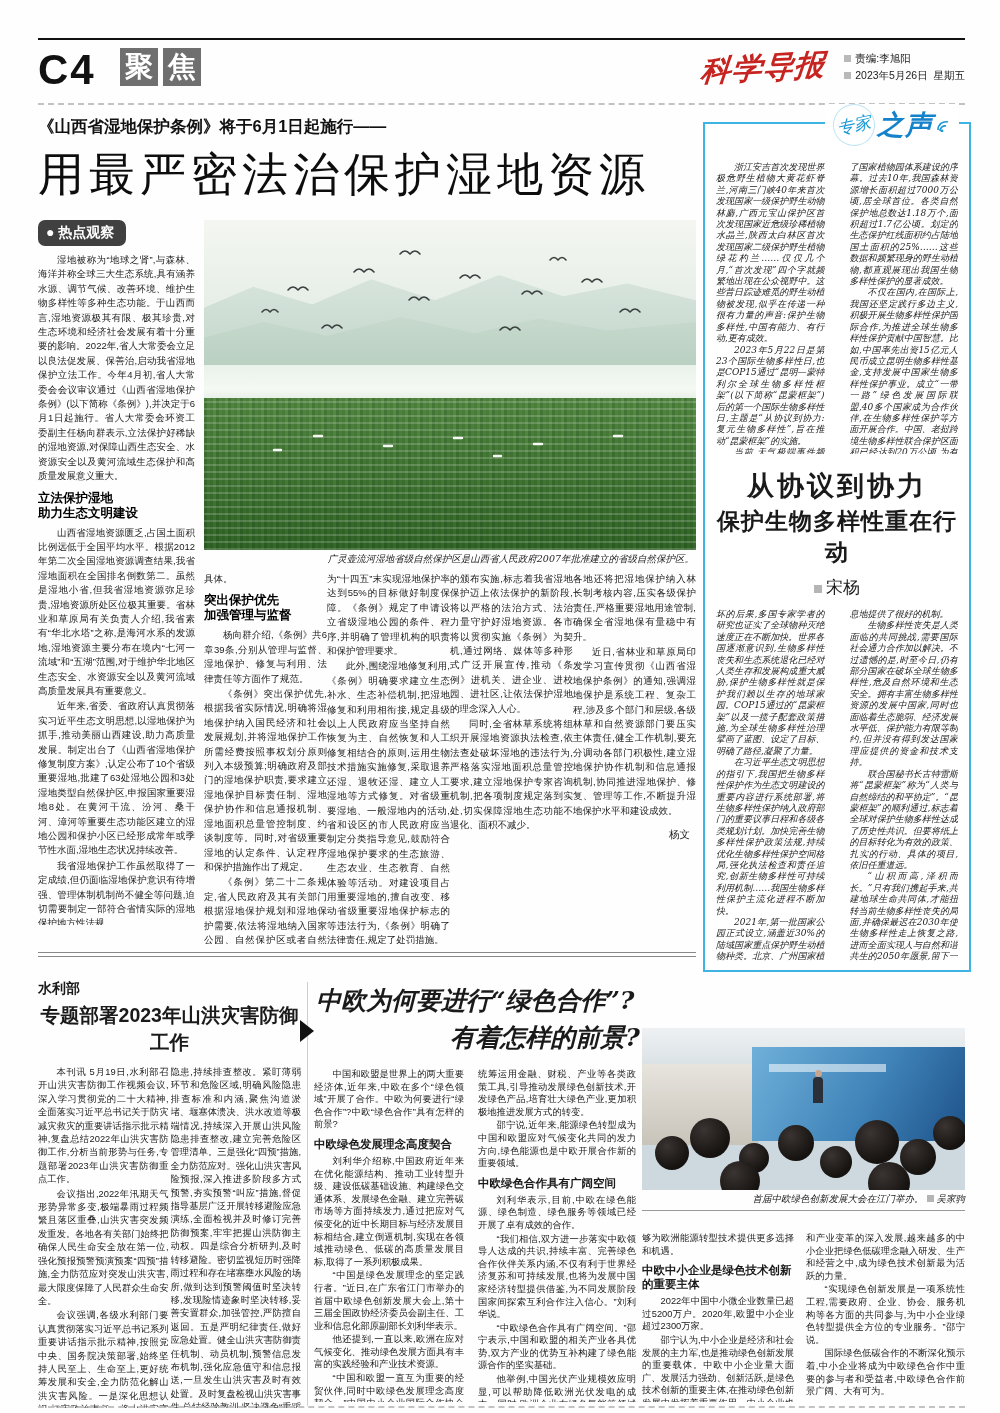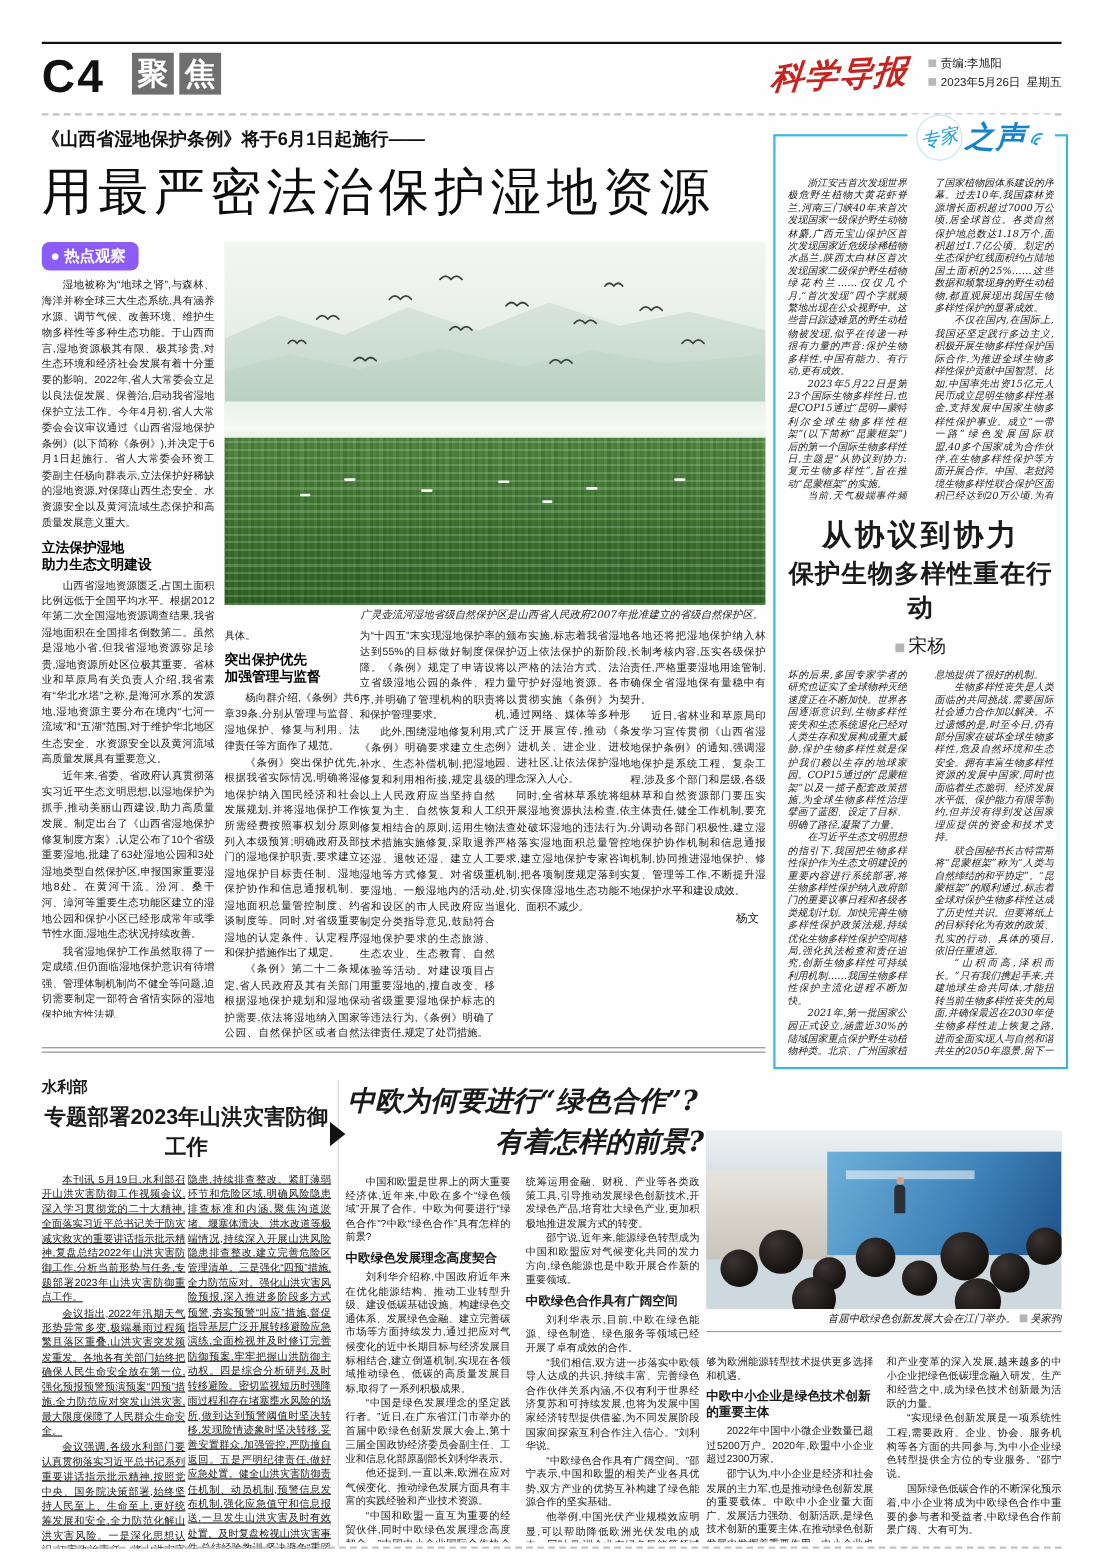--- a/index.html
+++ b/index.html
@@ -17,21 +17,21 @@
             transform:skewX(-8deg) rotate(-3deg);letter-spacing:1px;}
   .edinfo{position:absolute;right:0;top:4px;font-size:10.5px;line-height:17px;color:#222;}
   .edinfo .sq{display:inline-block;width:7px;height:7px;background:#b9b9b9;margin-right:4px;}
   .dash-rule{position:absolute;left:38px;width:927px;border-top:2px dashed #c2c2c2;}
   
   .lead{position:absolute;left:38px;top:112px;width:658px;}
   .kicker{font-size:16.5px;font-weight:bold;color:#111;margin:4px 0 6px 0;}
   .lead h1{margin:0 0 14px 0;font-size:46px;font-weight:400;letter-spacing:5px;color:#0d0d0d;}
   .lead-row{display:flex;gap:9px;}
   .col0wrap{width:157px;flex:none;}
-  .badge{display:inline-block;background:#8b5cf6;color:#fff;font-size:14px;font-weight:bold;
+  .badge{display:inline-block;background:#404040;color:#fff;font-size:14px;font-weight:bold;
          padding:4px 12px 4px 8px;border-radius:7px;margin-bottom:7px;}
   .leadright{width:492px;flex:none;}
   
   .col p, .col h4{margin:0 0 1px 0;}
   .col p{font-size:9.5px;line-height:14.4px;text-align:justify;text-indent:2em;}
   .col p.ni{text-indent:0;}
   .col h4.sub{font-size:12.5px;line-height:15px;margin:7px 0 5px 0;white-space:pre-line;color:#000;}
   .col{overflow:hidden;}
   .col0{height:672px;}
   .fourcols{display:flex;gap:0;margin-top:4px;height:372px;}
@@ -68,21 +68,21 @@
   .excols.bot{height:352px;}
   .exh{margin:14px 6px 2px 6px;text-align:center;}
   .exh .l1{font-size:27px;font-weight:900;letter-spacing:3px;}
   .exh .l2{font-size:23px;font-weight:900;letter-spacing:1px;margin-top:2px;}
   .exby{text-align:center;font-size:17px;margin:8px 0 10px 0;}
   .exby .sq{display:inline-block;width:8px;height:8px;background:#b5b5b5;margin-right:4px;}
   
   .water{position:absolute;left:38px;top:980px;width:263px;}
   .wkicker{font-size:14px;font-weight:bold;margin-bottom:4px;}
   .water h3{margin:2px 0 10px 0;font-size:19.5px;font-weight:900;letter-spacing:0;text-align:center;}
-  .wcols{display:flex;gap:2px;height:342px;text-decoration:underline;}
+  .wcols{display:flex;gap:2px;height:342px;}
   .wcols .col{flex:1;}
   .wcols .col p{font-size:9.3px;line-height:13.4px;}
   .vdiv{position:absolute;left:307px;top:982px;width:1px;height:424px;background:#cfcfcf;}
   .tri{position:absolute;left:300px;top:1020px;width:0;height:0;
        border-top:11px solid transparent;border-bottom:11px solid transparent;border-left:14px solid #111;}
   
   .europe{position:absolute;left:314px;top:982px;width:651px;height:424px;}
   .eheadline{position:absolute;left:2px;top:2px;width:324px;font-family:"DejaVu Serif",serif;font-style:italic;}
   .eheadline .l1{font-size:25px;font-weight:900;letter-spacing:0;}
   .eheadline .l2{font-size:25px;font-weight:900;text-align:right;margin-top:4px;}

